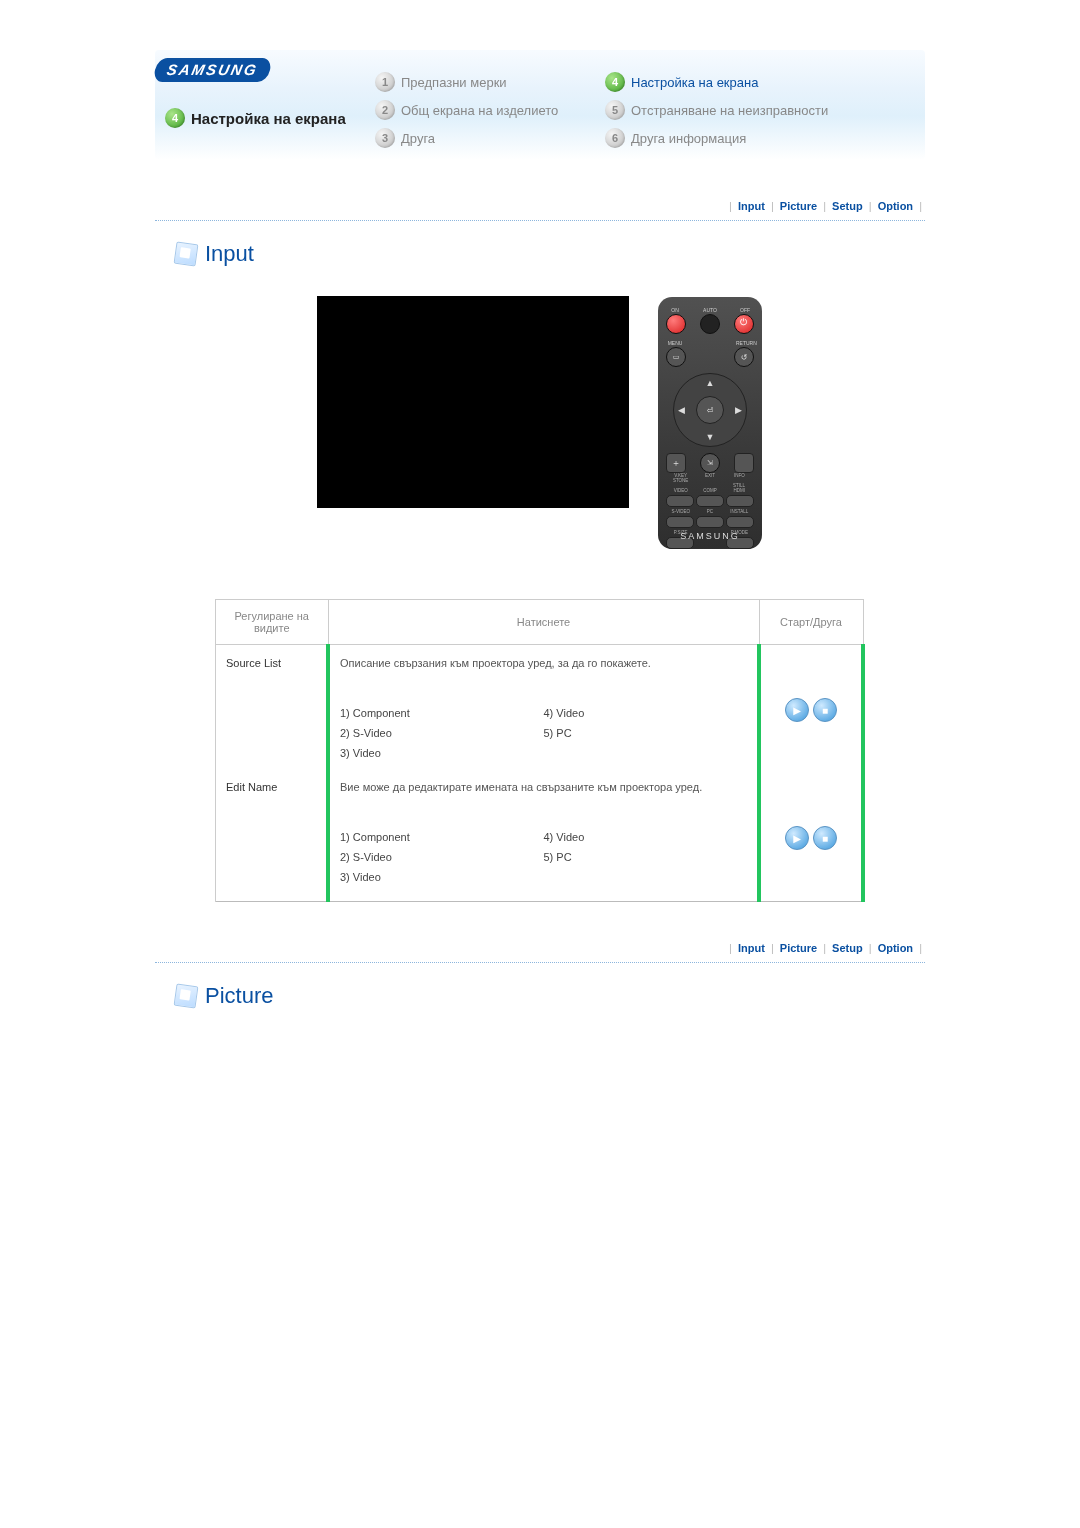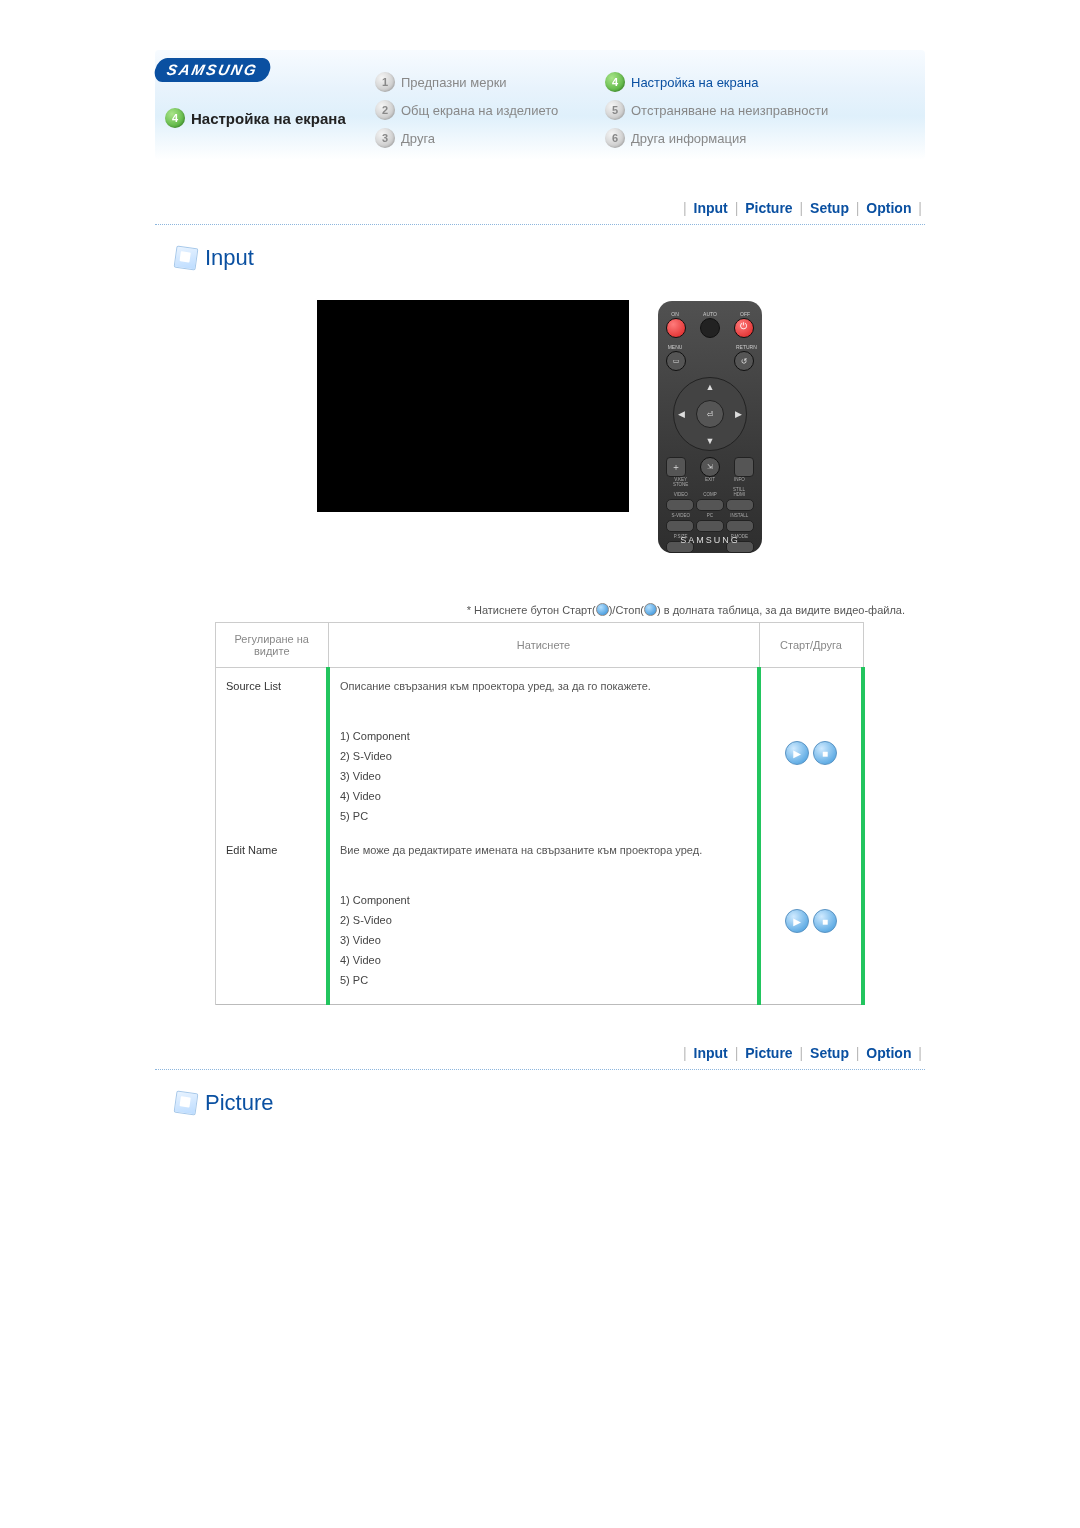--- a/index.html
+++ b/index.html
@@ -72,21 +72,21 @@
     height: 28px;
     font-size: 13px;
   }
   .nav-row .lbl-grey { color: #888; }
   .nav-row .lbl-active { color: #0a50a1; }
   
   .subnav {
     text-align: right;
     margin: 40px 0 8px 0;
     color: #999;
-    font-size: 14px;
+    font-size: 11px;
     font-weight: bold;
   }
   .subnav span.sep { color:#bbb; margin:0 3px; font-weight: normal;}
   .subnav a { color: #0a50a1; text-decoration: none; cursor: pointer; }
   .dotted {
     border: none;
     border-top: 1px dotted #8db6dd;
     margin: 0 0 20px 0;
   }
   
@@ -180,21 +180,21 @@
   .col-ctrl{width:80px;text-align:center;vertical-align:middle !important;}
   .play-stop{display:inline-flex;gap:4px;justify-content:center;}
   .ctl{
     width:22px;height:22px;border-radius:50%;
     background:radial-gradient(circle at 35% 30%,#cfeaff,#3a97db);
     border:1px solid #5c95c4;
     display:inline-flex;align-items:center;justify-content:center;
     color:#fff;font-size:10px;cursor:pointer;
   }
   .ctl.stop{background:radial-gradient(circle at 35% 30%,#cfeaff,#3a97db);}
-  .two-col-list{display:flex;flex-direction:column;}
+  .two-col-list{display:flex;}
   .two-col-list > div{flex:1;}
   .two-col-list div div{line-height:20px;color:#444;}
 </style>
 </head>
 <body>
 
 <div class="page">
 
   <div class="banner">
     <div class="logo-wrap">
@@ -327,23 +327,20 @@
         </div>
       <div class="mini-grid">
           <span class="pill"></span>
           <span class="pill" style="visibility:hidden"></span>
           <span class="pill"></span>
         </div>
       <div class="remote-brand">SAMSUNG</div>
     </div>
   </div>
 
-  <div class="instr">
-    <span>* Натиснете бутон Старт(</span><span class="dot play"></span><span>)/Стоп(</span><span class="dot stop"></span><span>) в долната таблица, за да видите видео-файла.</span>
-  </div>
 
   <table class="settings">
     <thead>
       <tr>
         <th class="col-name">Регулиране на видите</th>
         <th>Натиснете</th>
         <th class="col-ctrl">Старт/Друга</th>
       </tr>
     </thead>
     <tbody>

